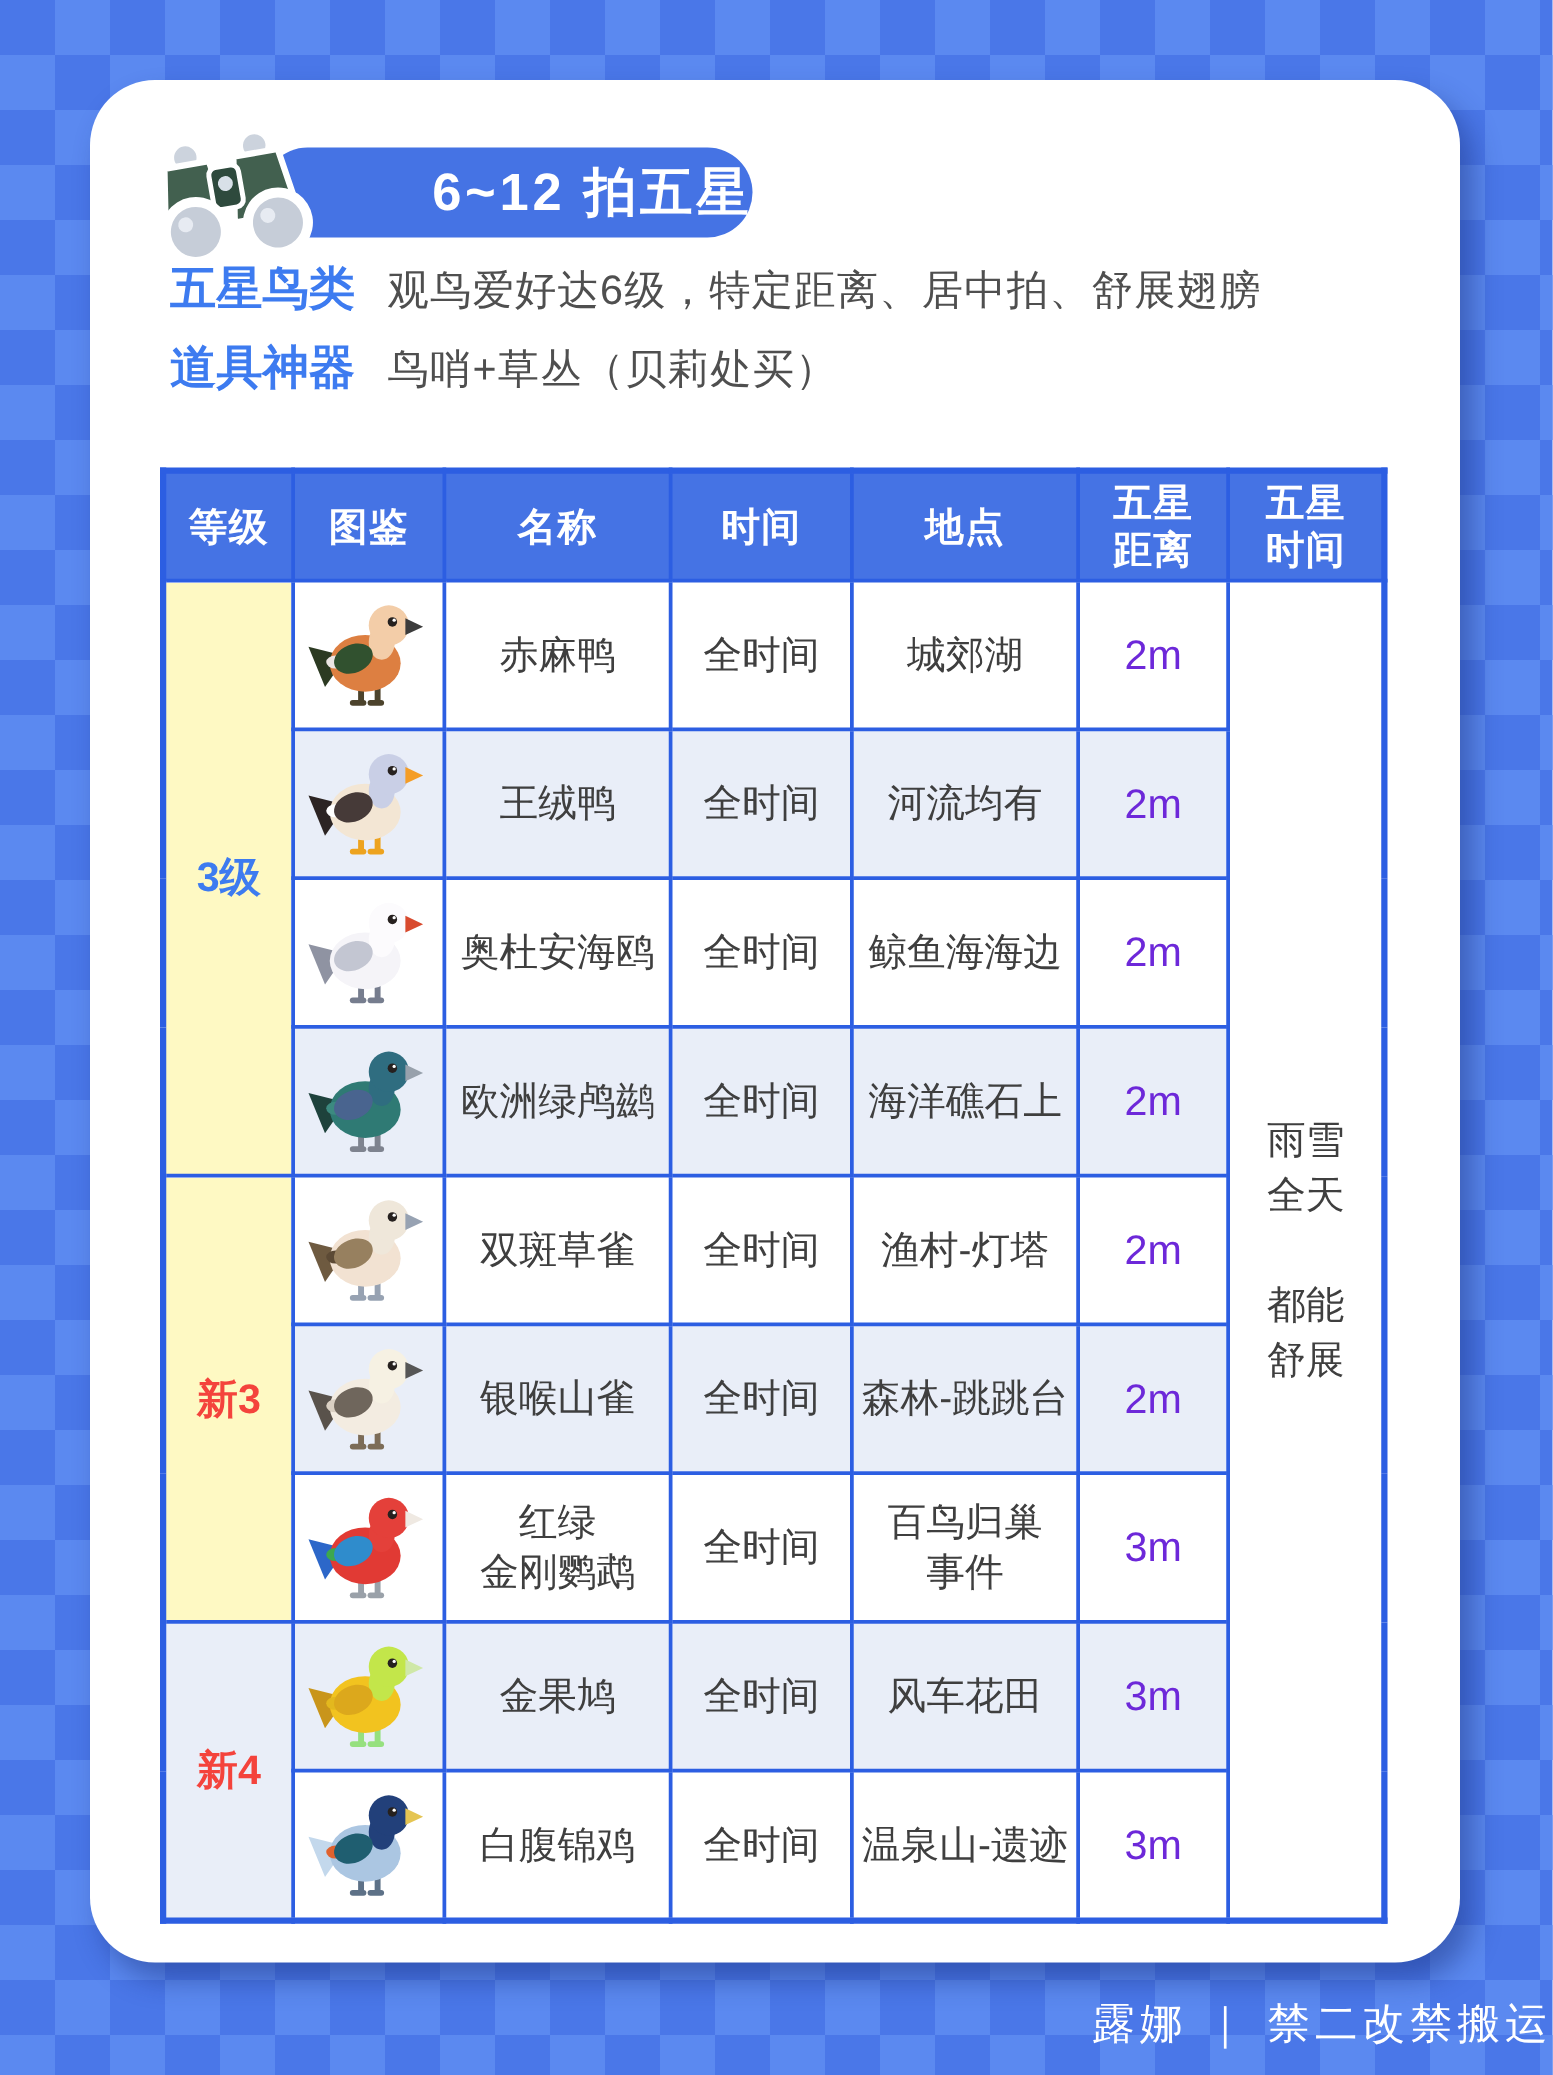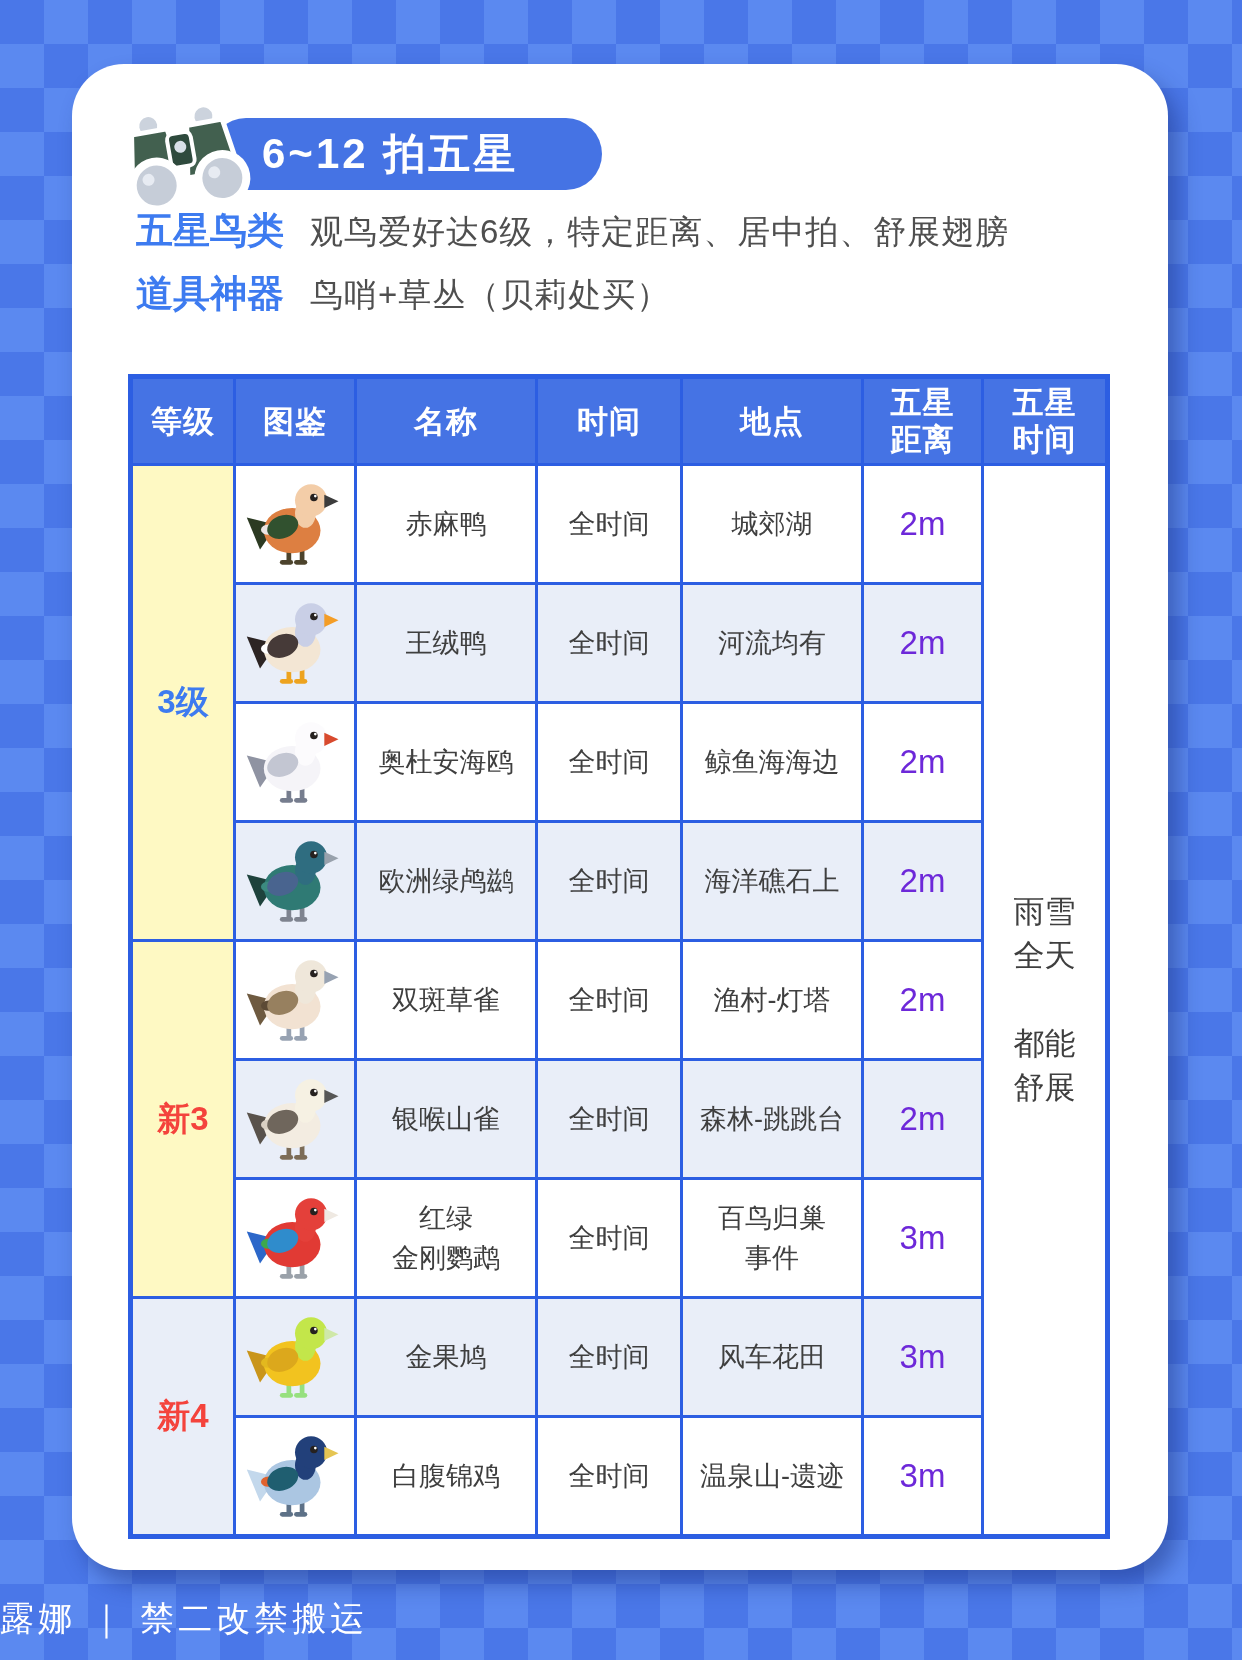--- a/index.html
+++ b/index.html
@@ -14,52 +14,52 @@
     background-position:0 0,44px 44px;
   }
   .card{
     position:absolute;left:72px;top:64px;width:1096px;height:1506px;
     background:#ffffff;border-radius:52px;
     box-shadow:10px 14px 22px rgba(22,44,120,.45);
   }
   .title-pill{
     position:absolute;left:138px;top:54px;width:392px;height:72px;
     background:#4573e4;border-radius:36px;
-    display:flex;align-items:center;justify-content:flex-start;
+    display:flex;align-items:center;justify-content:flex-end;
     padding-left:52px;box-sizing:border-box;
   }
   .title-pill span{
     color:#ffffff;font-size:42px;font-weight:bold;letter-spacing:3px;white-space:nowrap;
   }
   .binoculars{position:absolute;left:26px;top:30px;width:176px;height:124px;z-index:3;}
   .intro{position:absolute;left:64px;top:142px;width:990px;}
   .intro-line{display:flex;align-items:baseline;margin-bottom:13px;}
   .intro-label{color:#3d7bf0;font-weight:bold;font-size:37px;flex:0 0 auto;margin-right:26px;white-space:nowrap;}
   .intro-text{color:#4f4f4f;font-size:33px;white-space:nowrap;letter-spacing:1px;}
   .table-wrap{position:absolute;left:56px;top:268px;margin-top:42px;}
   table{border-collapse:collapse;table-layout:fixed;width:977px;border:5px solid #2c5ee2;}
   th{
     background:#4573e4;color:#ffffff;font-size:31px;font-weight:bold;
     border:3px solid #2c5ee2;height:82px;text-align:center;vertical-align:middle;
     white-space:pre-line;line-height:37px;letter-spacing:1px;
   }
   td{
     border:3px solid #2c5ee2;height:114px;text-align:center;vertical-align:middle;
-    font-size:27px;color:#3f3f3f;background:#ffffff;overflow:hidden;
+    font-size:31px;color:#3f3f3f;background:#ffffff;overflow:hidden;
   }
   tr.alt td{background:#e9eef8;}
   td.group-cell{background:#fef9c3;font-weight:bold;font-size:33px;}
   td.group-blue{color:#3d7bf0;}
   td.group-red{color:#f4433c;}
   td.star-cell{background:#ffffff;white-space:pre-line;line-height:44px;font-size:31px;color:#3f3f3f;}
   td.cell-name,td.cell-place{white-space:pre-line;line-height:40px;}
   td.cell-distance{font-size:33px;color:#6d28d9;}
   .bird{width:104px;height:104px;display:block;margin:0 auto;}
   .footer{
-    position:absolute;left:0;width:1242px;top:1596px;text-align:left;
+    position:absolute;left:0;width:1242px;top:1596px;text-align:right;
     color:#ffffff;font-size:34px;letter-spacing:4px;
   }
   .defs-holder{position:absolute;width:0;height:0;overflow:hidden;}
 </style>
 </head>
 <body>
 
 <svg class="defs-holder" aria-hidden="true">
   <defs>
     <g id="bird-shape">

